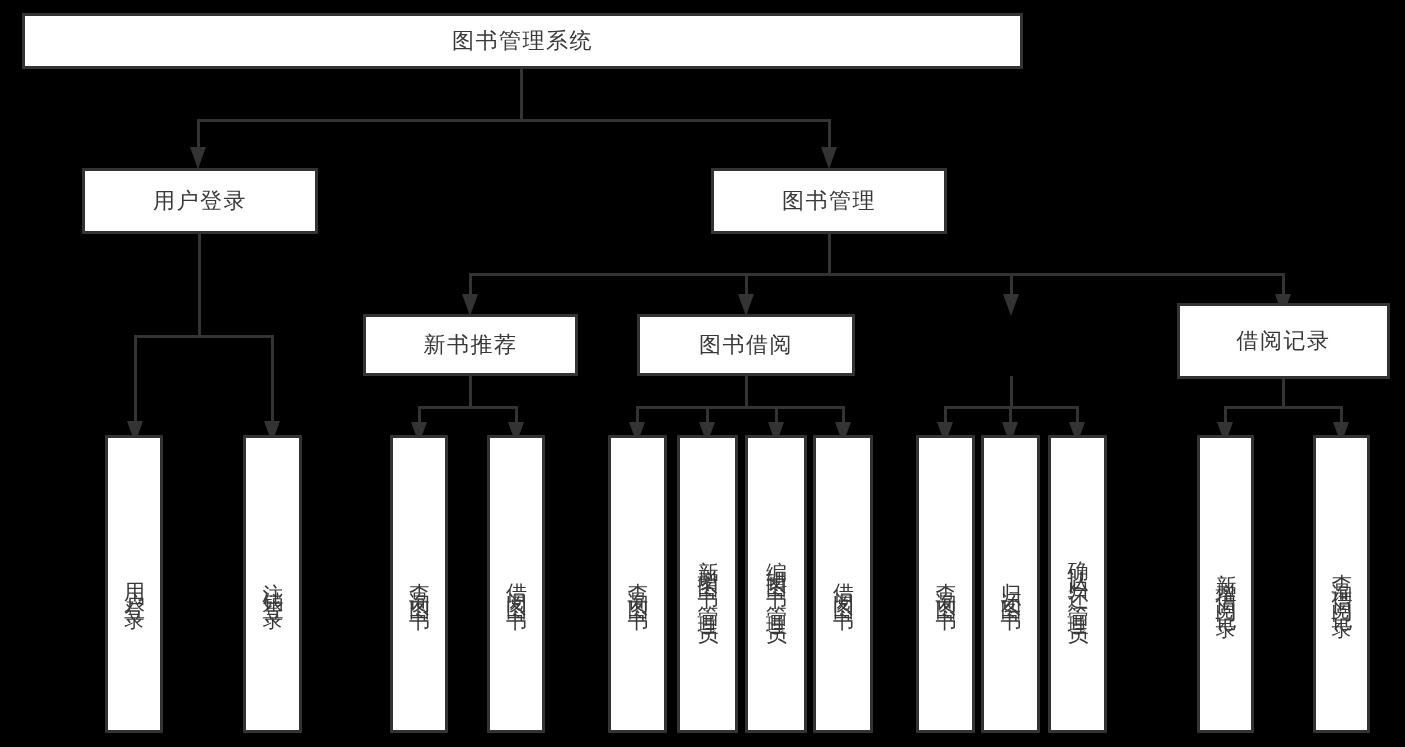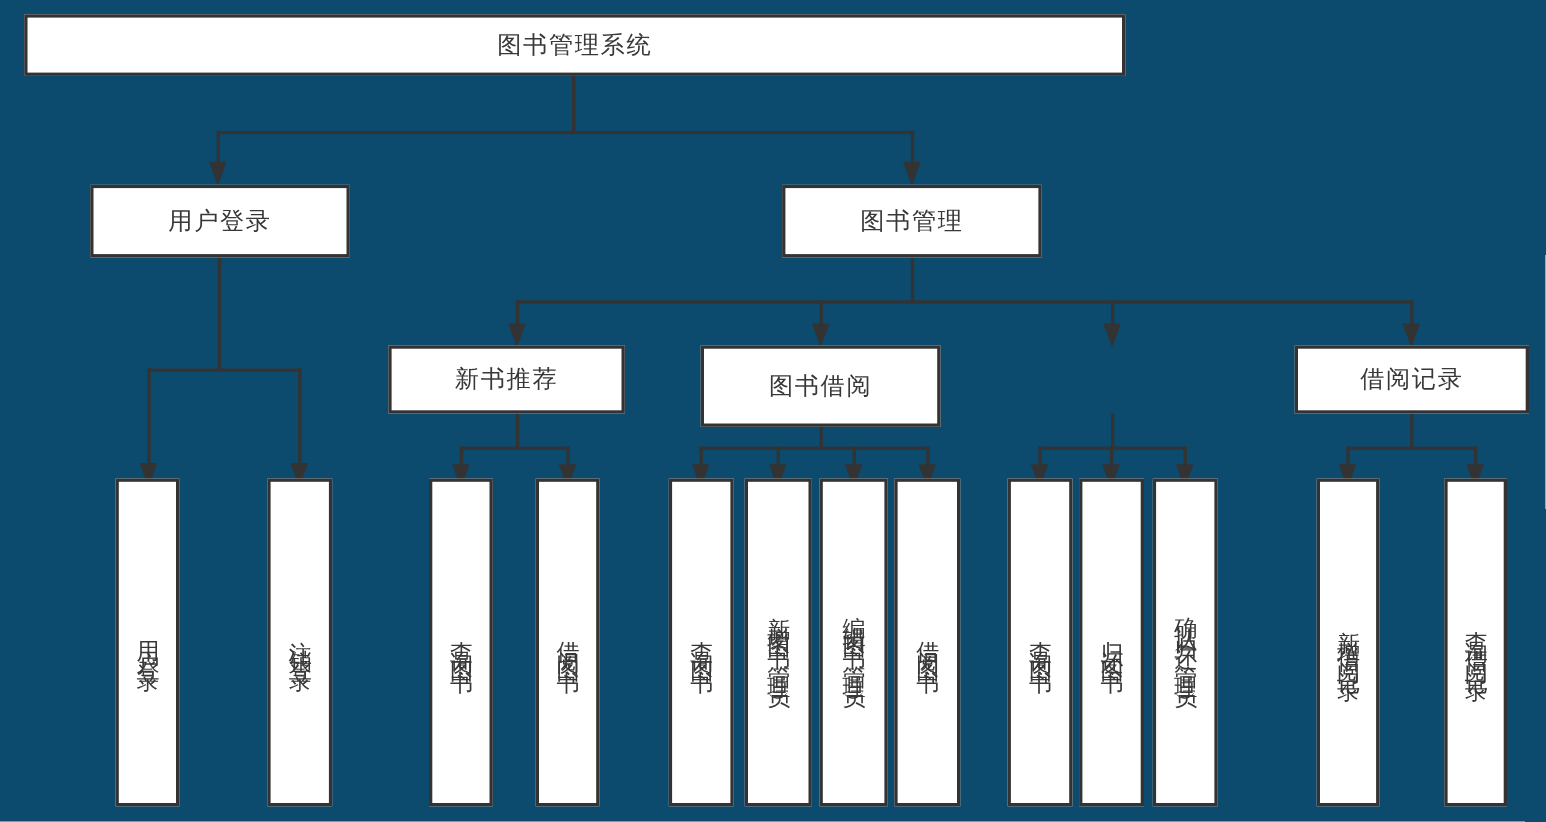--- a/index.html
+++ b/index.html
@@ -1,20 +1,20 @@
 <!DOCTYPE html>
 <html><head>
 <meta charset="utf-8">
 <style>
   * { margin:0; padding:0; box-sizing:border-box; }
   html,body { background:#ffffff; }
   body { font-family:"DejaVu Sans","Liberation Sans",sans-serif; }
   .canvas {
     position:relative; width:1405px; height:747px;
-    background:#0c4a6e; overflow:hidden;
+    background:#000000; overflow:hidden;
   }
   .node {
     position:absolute; border:3px solid #333333; background:#ffffff;
     display:flex; align-items:center; justify-content:center;
     color:#383838;
   }
   .node.h { font-size:22px; letter-spacing:1.5px; }
   .node.v { font-size:21px; }
   .node.v .vtxt {
     writing-mode:vertical-rl; text-orientation:mixed;
@@ -101,27 +101,27 @@
     <span>图书管理系统</span>
   </div>
 
   <div class="node h" style="left:82px;top:168px;width:236px;height:66px">
     <span>用户登录</span>
   </div>
   <div class="node h" style="left:711px;top:168px;width:236px;height:66px">
     <span>图书管理</span>
   </div>
 
-  <div class="node h" style="left:353px;top:314px;width:215px;height:62px">
+  <div class="node h" style="left:363px;top:314px;width:215px;height:62px">
     <span>新书推荐</span>
   </div>
-  <div class="node h" style="left:637px;top:314px;width:218px;height:74px">
+  <div class="node h" style="left:637px;top:314px;width:218px;height:62px">
     <span>图书借阅</span>
   </div>
-  <div class="node h" style="left:1177px;top:314px;width:213px;height:62px">
+  <div class="node h" style="left:1177px;top:303px;width:213px;height:76px">
     <span>借阅记录</span>
   </div>
 
   <div class="node v" style="left:105px;top:435px;width:58px;height:298px">
     <span class="vtxt">用户登录</span>
   </div>
   <div class="node v" style="left:243px;top:435px;width:59px;height:298px">
     <span class="vtxt">注销登录</span>
   </div>
 

